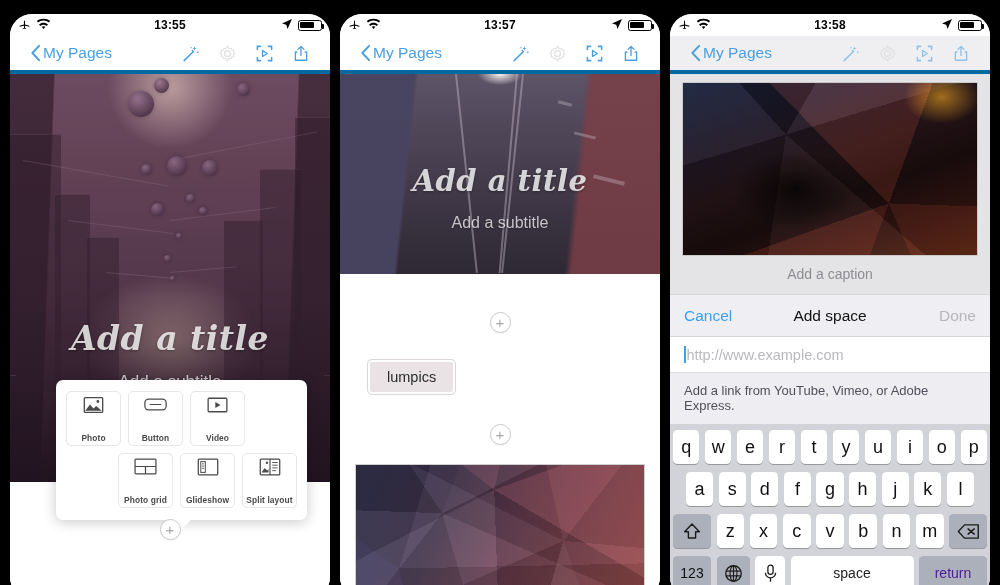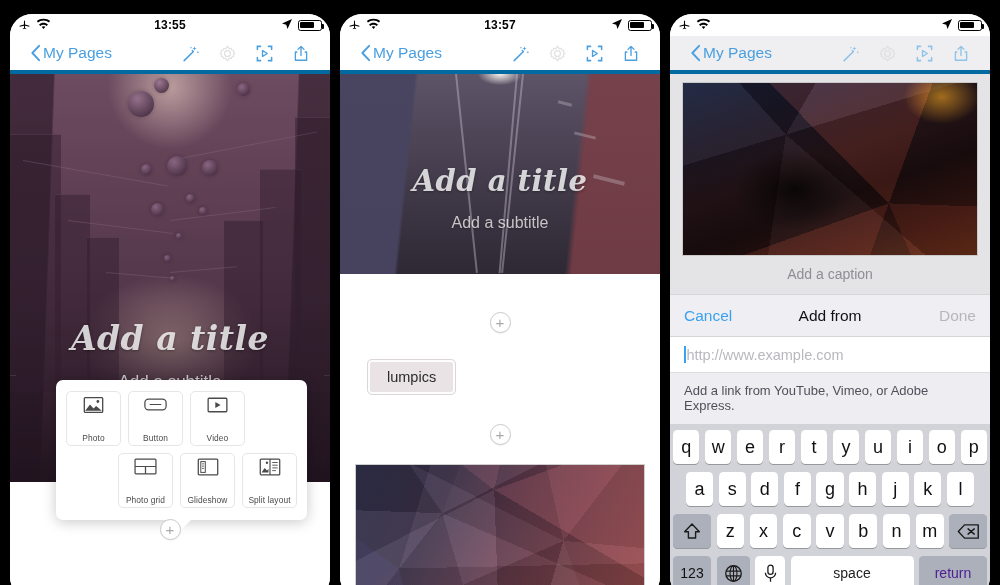--- a/index.html
+++ b/index.html
@@ -146,21 +146,21 @@
     border-left: 9px solid transparent; border-right: 9px solid transparent;
     border-top: 9px solid #fff;
   }
   .ip-row { display: flex; gap: 7px; }
   .ip-row + .ip-row { margin-top: 7px; justify-content: flex-end; }
   .ip-cell {
     width: 55px; height: 55px;
     border: 1px solid #e6e6e6; border-radius: 5px;
     background: #fff;
     display: flex; flex-direction: column; align-items: center; justify-content: center;
-    gap: 18px; cursor: pointer;
+    gap: 18px; cursor: pointer; font-weight: bold;
   }
   .ip-cell .ic { height: 20px; display:flex; align-items:center; justify-content:center; }
   .ip-cell .cap { font-size: 8.4px; color: #4a4a4a; letter-spacing: .1px; white-space: nowrap; }
 
   .plus-btn {
     width: 21px; height: 21px; border-radius: 50%;
     border: 1px solid #c9c9c9; background: #fff;
     display: flex; align-items: center; justify-content: center;
     color: #a8a8a8; font-size: 15px; line-height: 1;
     cursor: pointer; box-shadow: 0 1px 1px rgba(0,0,0,.05);
@@ -558,20 +558,21 @@
           <svg width="13" height="13" viewBox="0 0 24 24">
               <path fill="#000" d="M21 14.5l-8-2.5V6.2c0-.9-.5-1.7-1-1.7s-1 .8-1 1.7V12l-8 2.5v1.6l8-1.8v4.1l-2.2 1.3v1.1l3.2-.8 3.2.8v-1.1L13 18.4v-4.1l8 1.8z"></path>
             </svg>
         </span>
         <span>
           <svg width="15" height="12" viewBox="0 0 24 20">
               <path fill="#000" d="M12 18.5l3.1-3.9c-1.7-1.4-4.4-1.4-6.1 0L12 18.5zM12 11.3c2 0 3.9.7 5.4 1.9l2-2.5c-2.1-1.7-4.7-2.6-7.4-2.6s-5.3.9-7.4 2.6l2 2.5c1.5-1.2 3.4-1.9 5.4-1.9zM12 4.2c3.4 0 6.6 1.2 9.1 3.3l1.9-2.4C20.1 2.6 16.2 1.2 12 1.2S3.9 2.6.9 5.1l1.9 2.4C5.4 5.4 8.6 4.2 12 4.2z"></path>
             </svg>
         </span>
       </div>
+      <div class="sb-time">13:58</div>
       <div class="sb-right">
         <span>
           <svg width="12" height="12" viewBox="0 0 24 24">
               <path fill="#000" d="M22 2L2 11l8.5 2.5L13 22z"></path>
             </svg>
         </span>
         <span class="battery">
             <i></i>
           </span>
       </div>
@@ -617,21 +618,21 @@
 
     <div class="p3-imgwrap">
       <div class="p3-img">
         <div class="poly-b"></div>
       </div>
     </div>
     <div class="p3-caption">Add a caption</div>
 
     <div class="dlg-head">
       <span class="cancel">Cancel</span>
-      <span class="ttl">Add from</span>
+      <span class="ttl">Add space</span>
       <span class="done">Done</span>
     </div>
     <div class="dlg-input">
       <span class="caret"></span>
       <span class="ph">http://www.example.com</span>
     </div>
     <div class="dlg-hint">Add a link from YouTube, Vimeo, or Adobe Express.</div>
 
     <div class="kb">
       <div class="kb-row r1">

